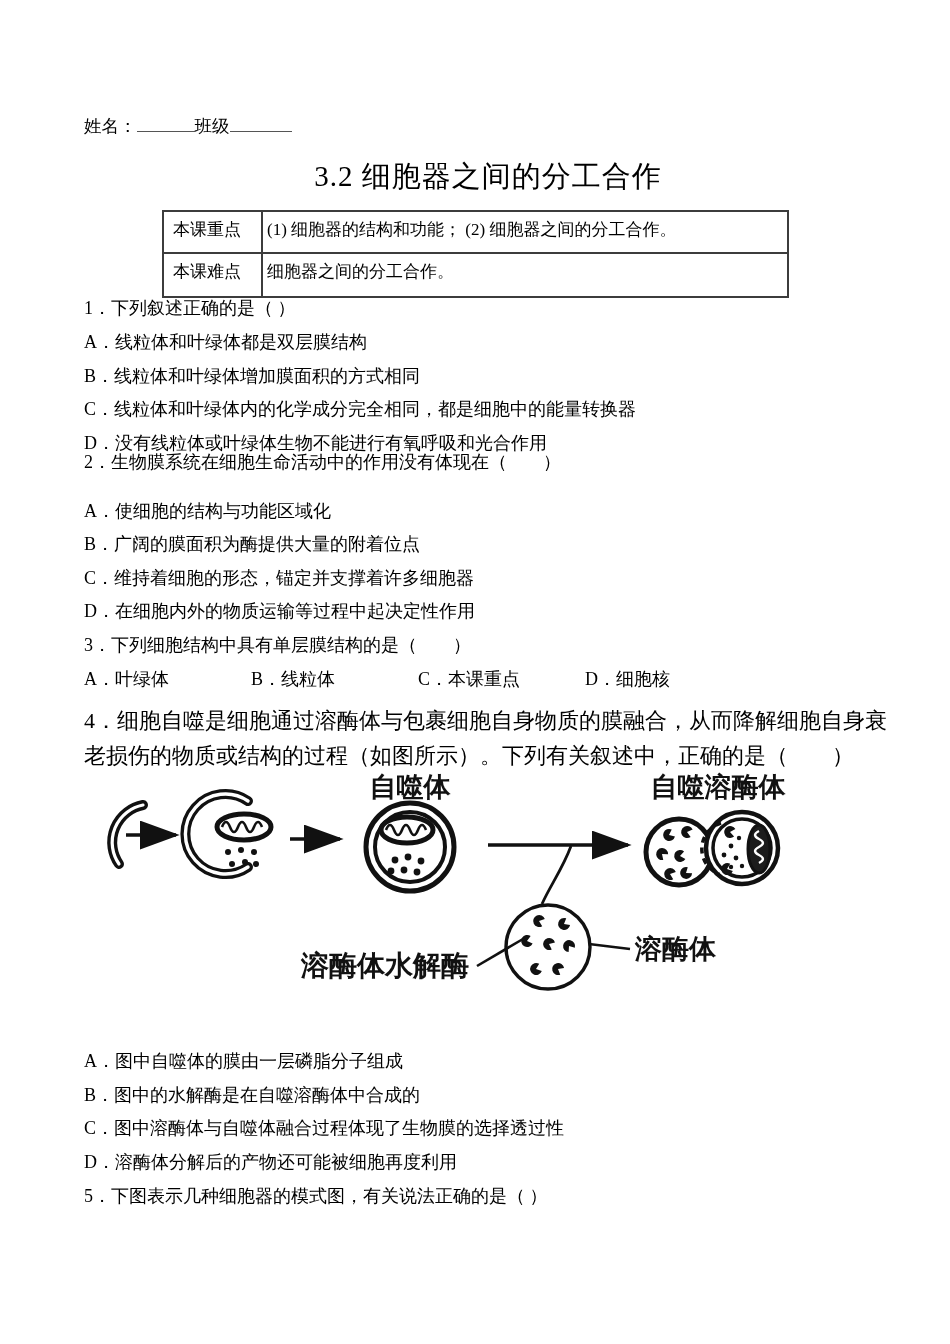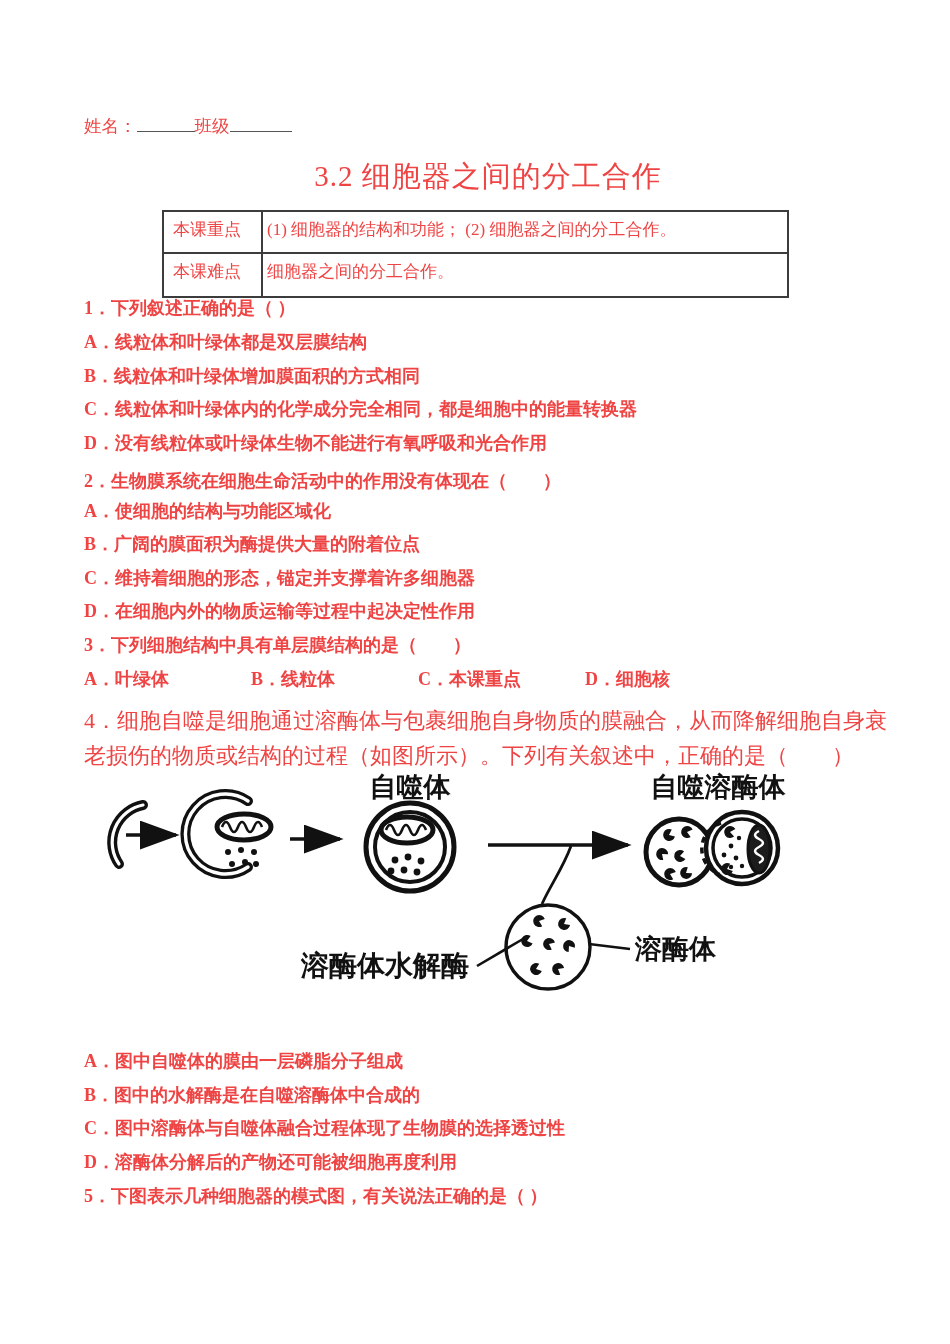--- a/index.html
+++ b/index.html
@@ -1,32 +1,32 @@
 <!DOCTYPE html>
 <html><head>
 <meta charset="utf-8">
 <style>
   html,body{margin:0;padding:0;background:#ffffff;}
   .sheet{
     position:relative;width:950px;height:1344px;background:#ffffff;overflow:hidden;
-    font-family:"Liberation Serif","DejaVu Serif",serif;color:#ef4444;
+    font-family:"Liberation Serif","DejaVu Serif",serif;color:#000000;
   }
   .name-line{position:absolute;left:84px;top:114px;font-size:17.5px;white-space:nowrap;}
   .blank{display:inline-block;width:58px;height:15px;border-bottom:1.6px solid #555;vertical-align:baseline;}
   .blank.b2{width:62px;}
   .title{position:absolute;left:0;top:144px;width:100%;margin:13px;text-align:center;
          font-size:29px;font-weight:400;letter-spacing:1px;}
   table.info{position:absolute;left:162px;top:210px;width:627px;border-collapse:collapse;
              font-size:17px;table-layout:fixed;}
   table.info td{border:2px solid #3c3c3c;vertical-align:top;padding:6px 4px 6px 9px;}
   table.info td.c1{width:84px;}
   table.info td.c2{padding-left:4px;}
   table.info tr.r1 td{height:28px;}
   table.info tr.r2 td{height:30px;}
-  .line{position:absolute;left:84px;font-size:18px;white-space:nowrap;font-weight:bold;}
+  .line{position:absolute;left:84px;font-size:18px;white-space:nowrap;}
   .para{position:absolute;left:84px;width:812px;font-size:22px;line-height:35px;}
   .opt4{display:inline-block;width:167px;}
   .figure{position:absolute;left:58px;top:772px;}
   svg text{font-family:"Liberation Serif","DejaVu Serif",serif;font-weight:bold;fill:#111;}
 </style>
 </head>
 <body>
 
 <div class="sheet">
 
@@ -48,21 +48,21 @@
     </tr>
   </tbody>
     </table>
 
   <div class="line" style="top:296px">1．下列叙述正确的是（  ）</div>
   <div class="line" style="top:330px">A．线粒体和叶绿体都是双层膜结构</div>
   <div class="line" style="top:364px">B．线粒体和叶绿体增加膜面积的方式相同</div>
   <div class="line" style="top:397px">C．线粒体和叶绿体内的化学成分完全相同，都是细胞中的能量转换器</div>
   <div class="line" style="top:431px">D．没有线粒体或叶绿体生物不能进行有氧呼吸和光合作用</div>
 
-  <div class="line" style="top:469px">2．生物膜系统在细胞生命活动中的作用没有体现在（　　）</div>
+  <div class="line" style="top:450px">2．生物膜系统在细胞生命活动中的作用没有体现在（　　）</div>
   <div class="line" style="top:499px">A．使细胞的结构与功能区域化</div>
   <div class="line" style="top:532px">B．广阔的膜面积为酶提供大量的附着位点</div>
   <div class="line" style="top:566px">C．维持着细胞的形态，锚定并支撑着许多细胞器</div>
   <div class="line" style="top:599px">D．在细胞内外的物质运输等过程中起决定性作用</div>
 
   <div class="line" style="top:633px">3．下列细胞结构中具有单层膜结构的是（　　）</div>
   <div class="line" style="top:667px">
     <span class="opt4">A．叶绿体</span><span class="opt4">B．线粒体</span><span class="opt4">C．本课重点</span><span>D．细胞核</span>
   </div>
 

